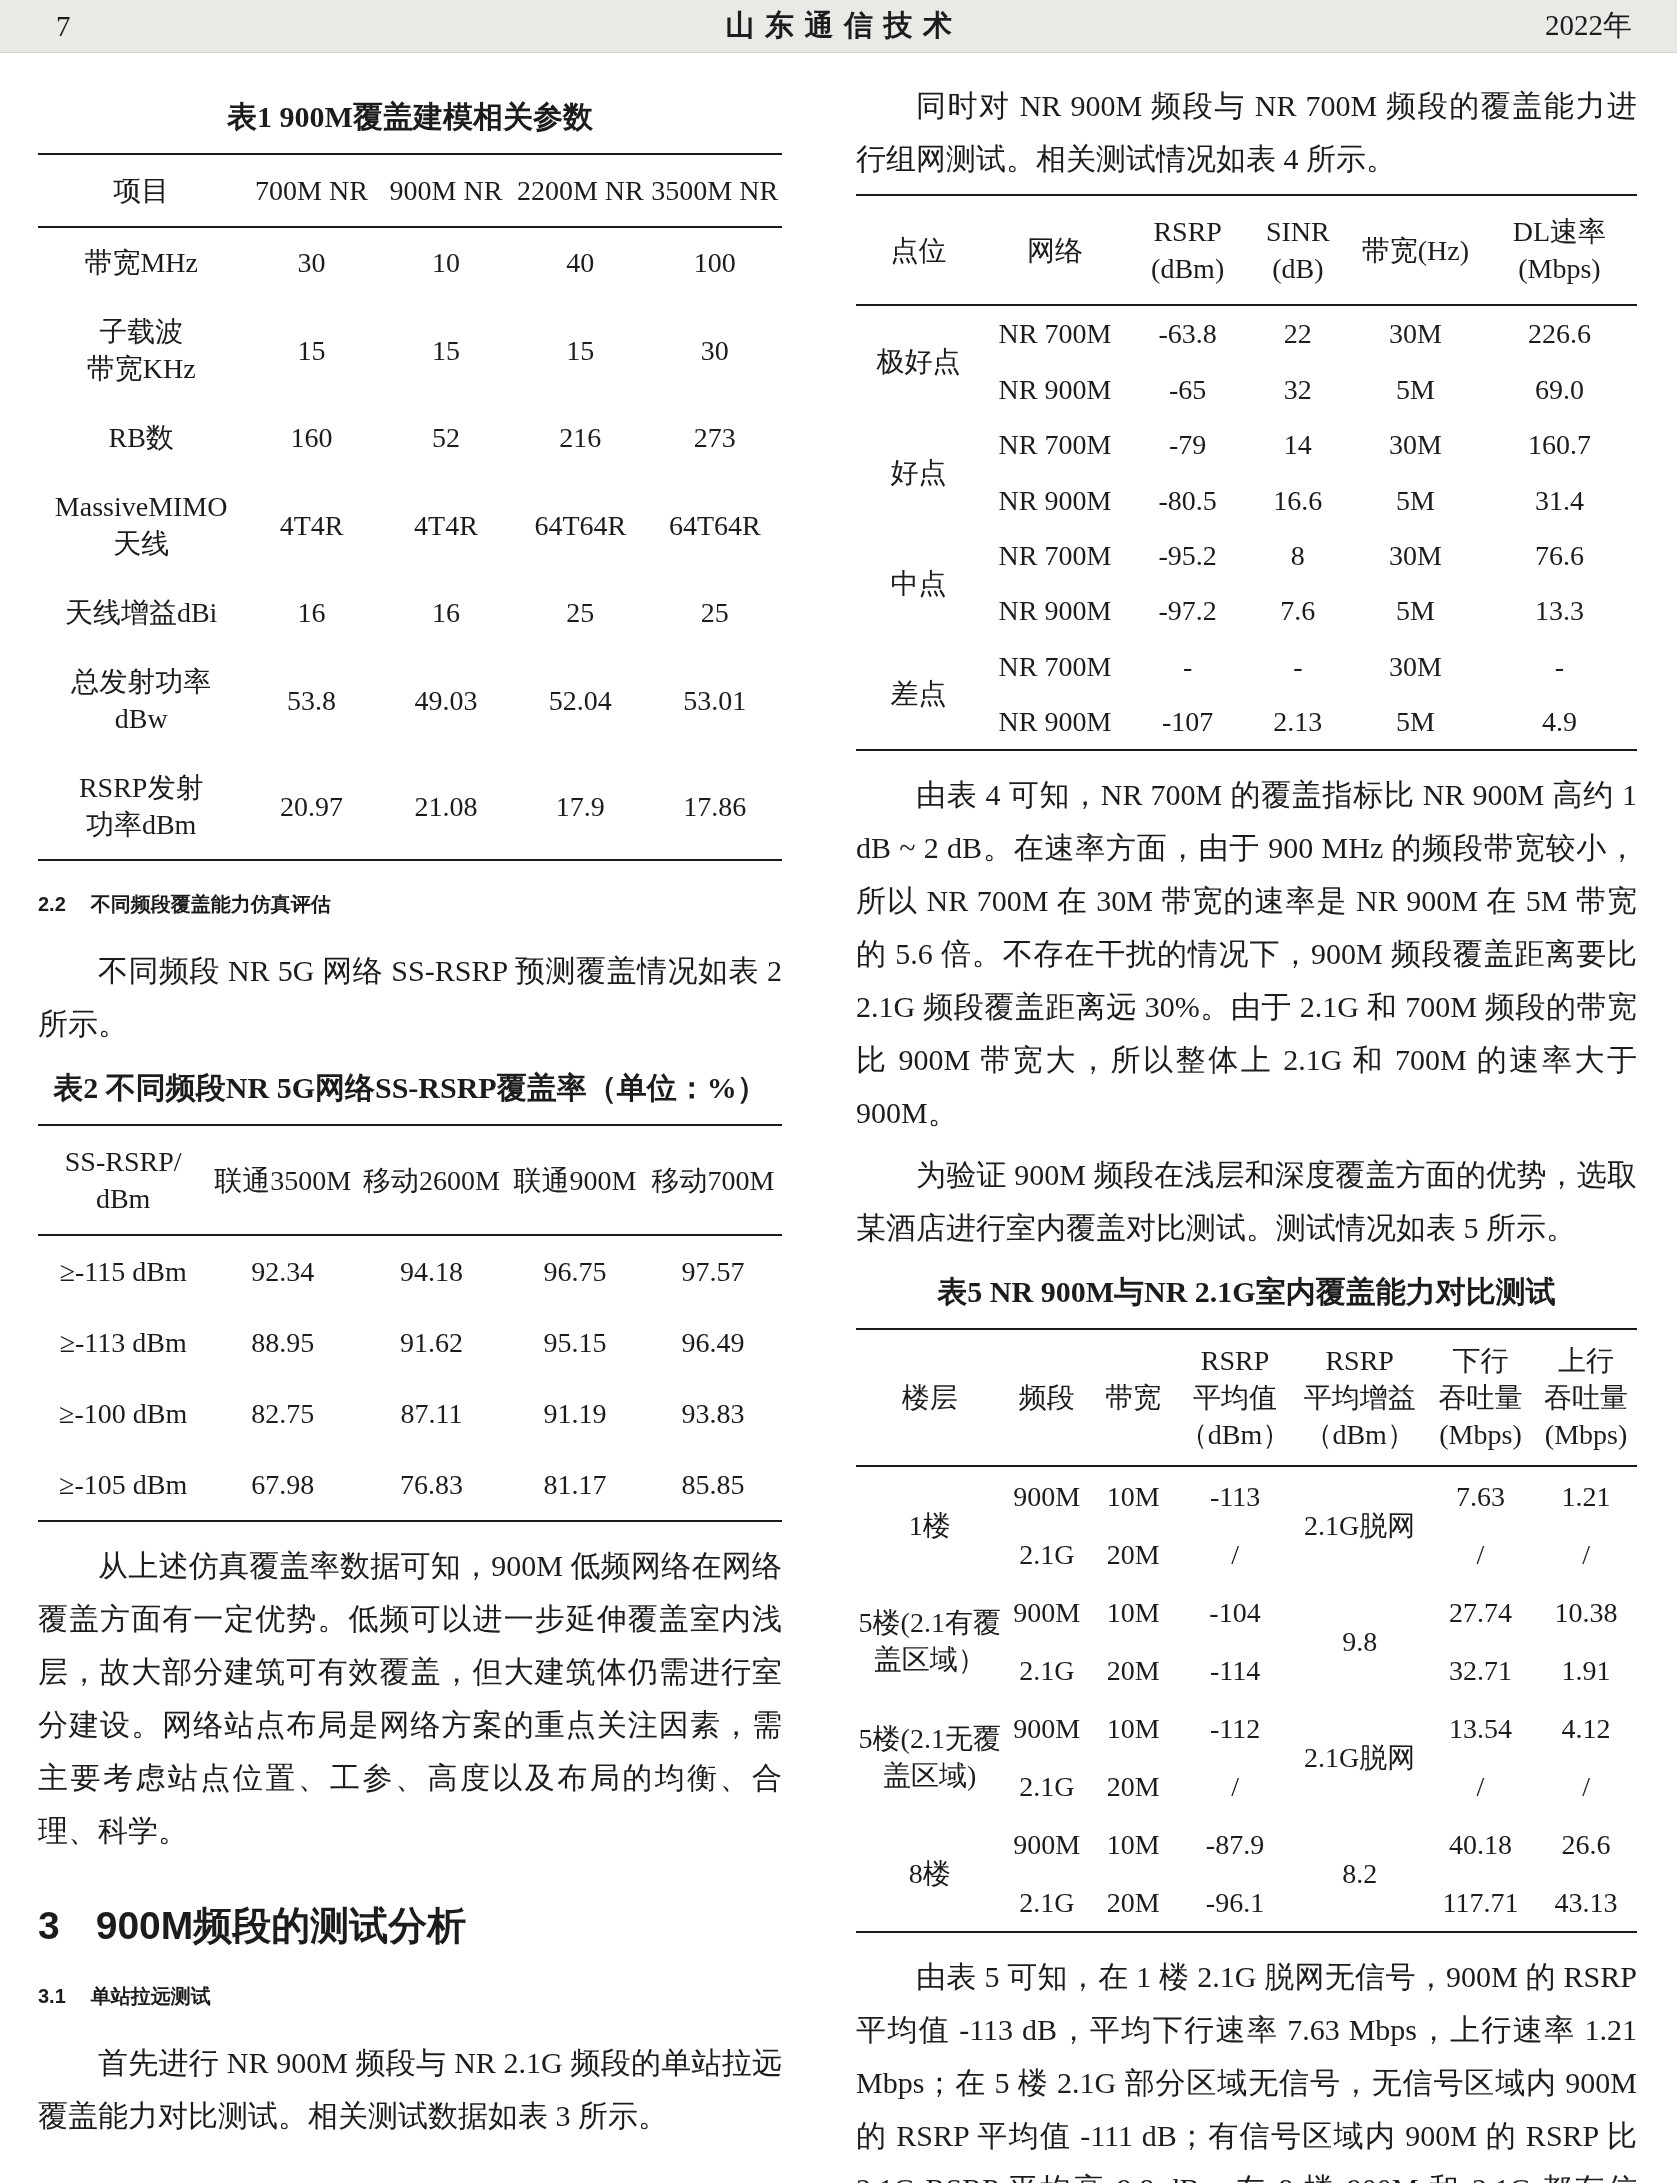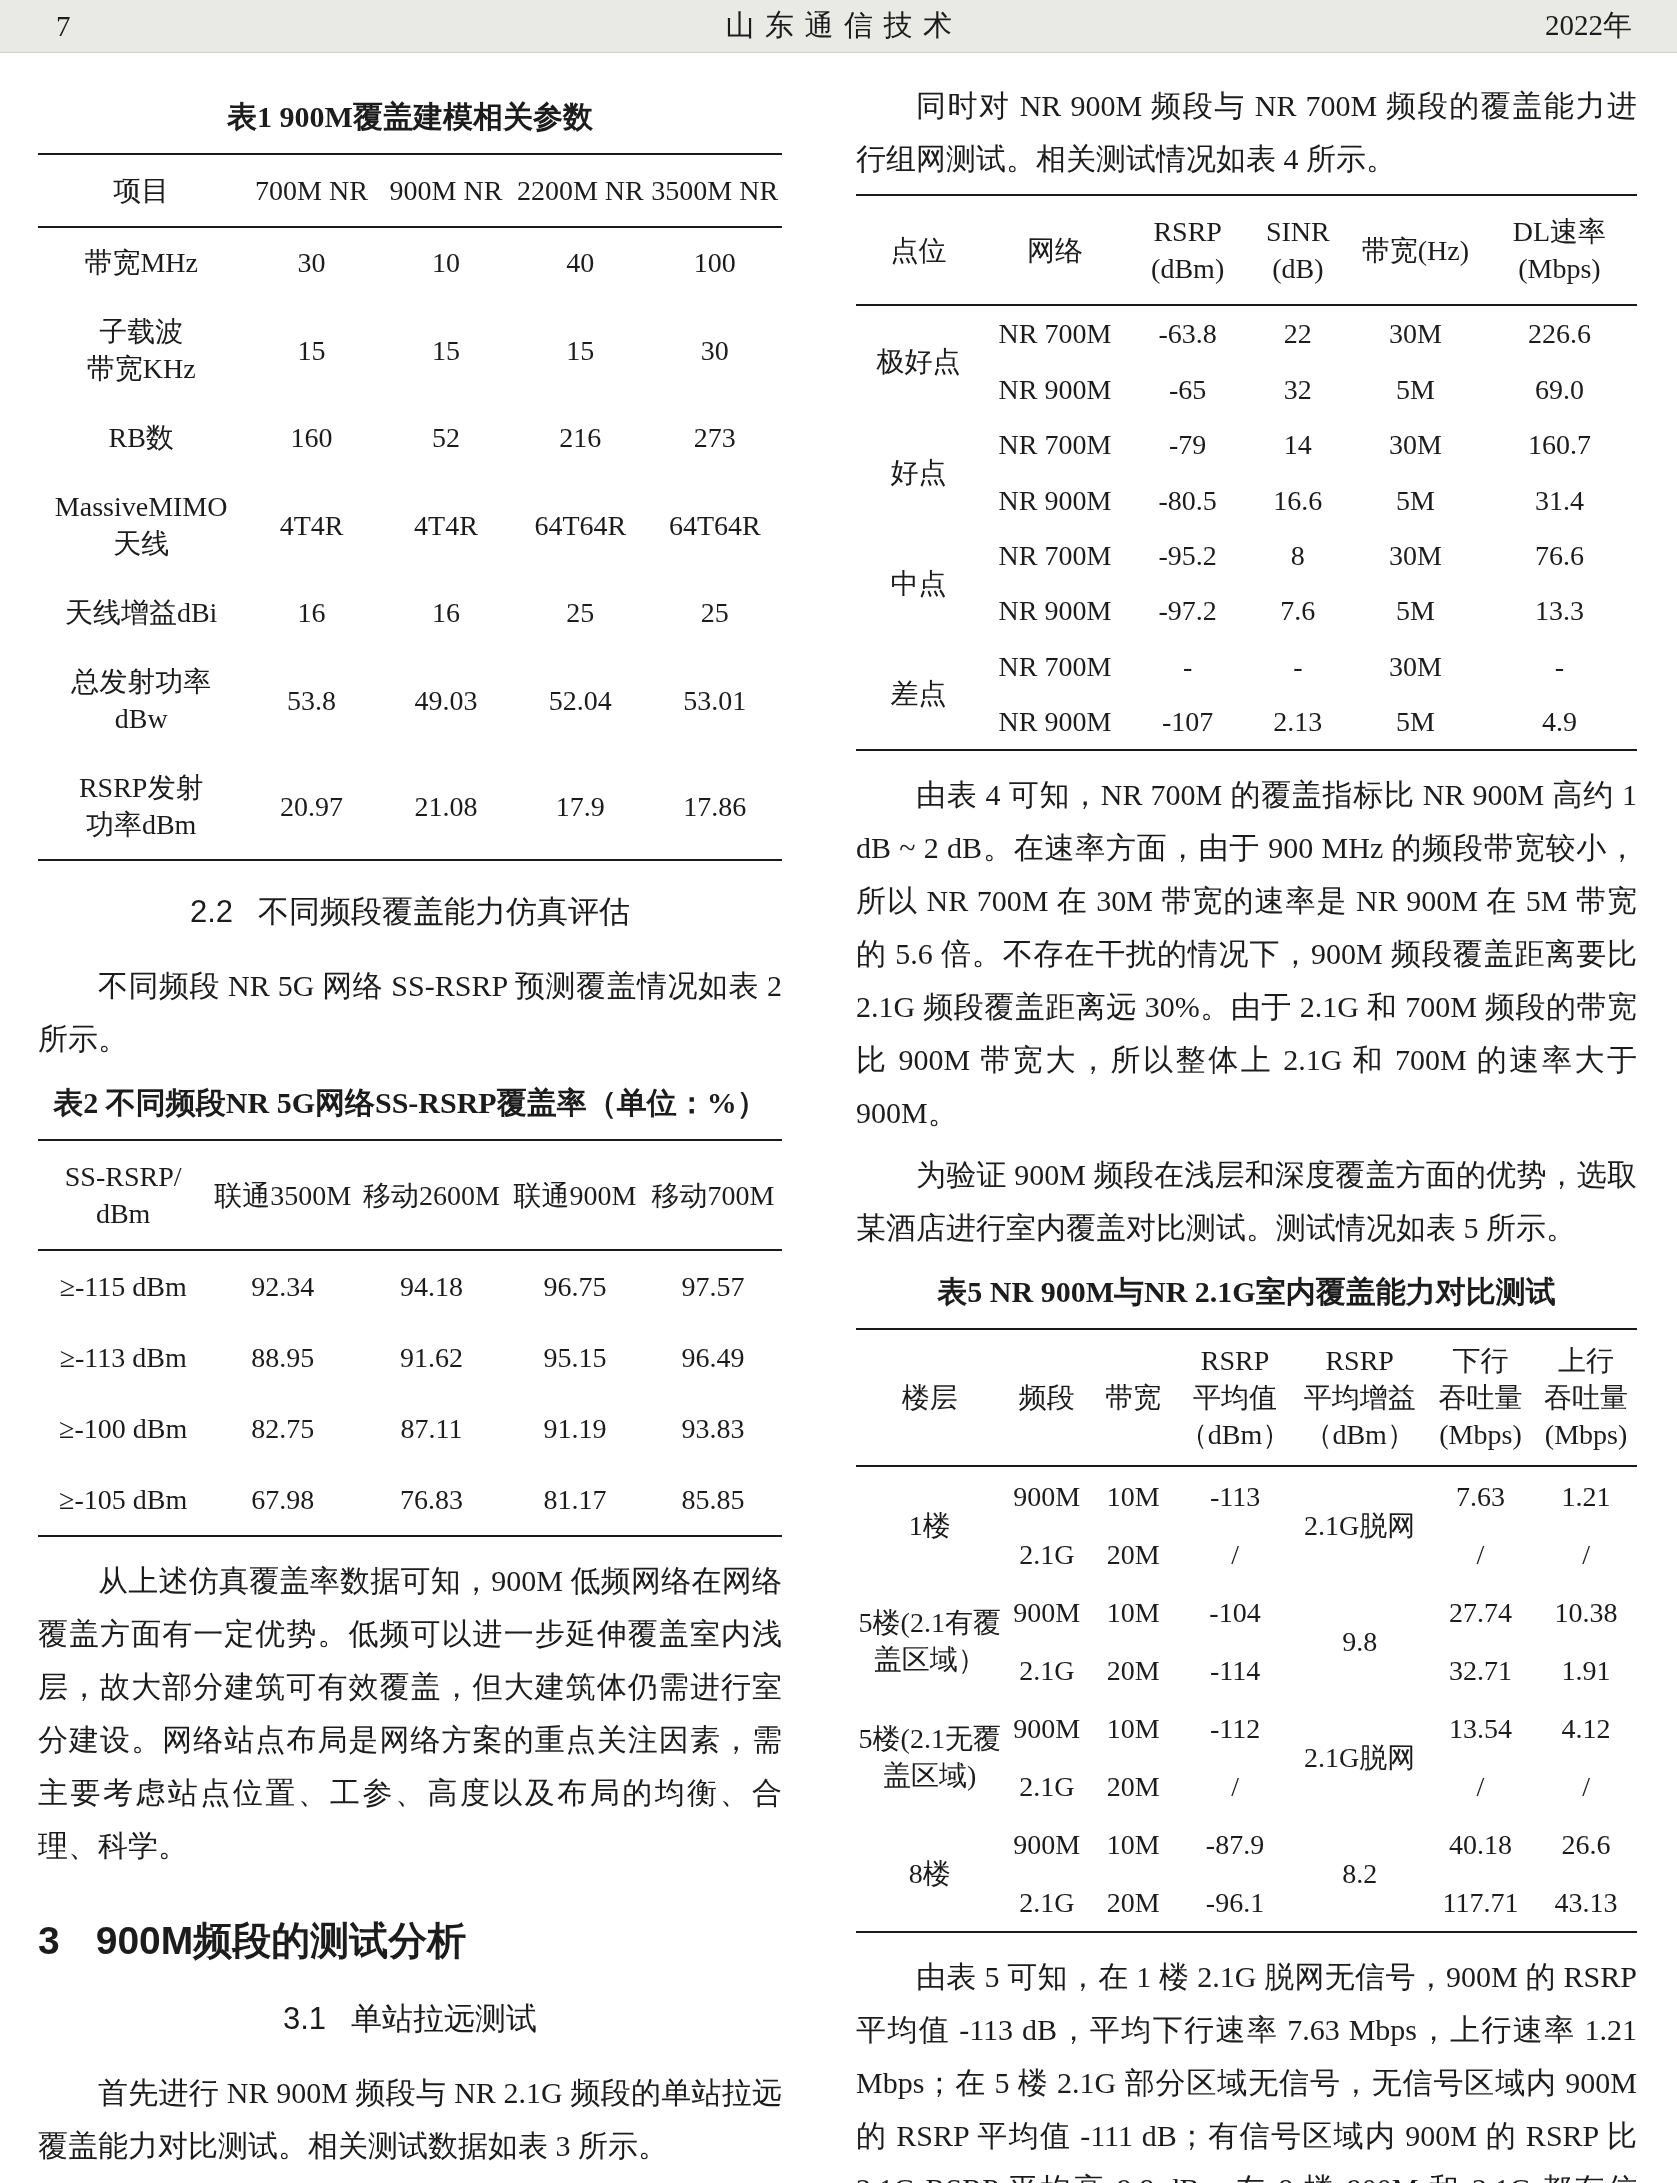--- a/index.html
+++ b/index.html
@@ -22,21 +22,21 @@
     display: flex;
     align-items: center;
     height: 53px;
     background: #e9e9e6;
     border-bottom: 0.7px solid #d2d2cf;
     padding: 0 46px 0 56px;
     box-sizing: border-box;
     font-size: 29px;
   }
   .page-num { width: 210px; text-align: left; }
-  .journal  { flex: 1; text-align: center; letter-spacing: 10.5px; }
+  .journal  { flex: 1; text-align: center; letter-spacing: 10.5px; font-weight: bold; }
   .year     { width: 210px; text-align: right; }
 
   
   .columns {
     display: flex;
     padding: 26px 41px 0 38px;
     box-sizing: border-box;
     gap: 74px;
   }
   .col-left  { width: 744px; flex: 0 0 auto; }
@@ -59,24 +59,23 @@
   }
   .h1 {
     font-family: "Liberation Sans", "DejaVu Sans", sans-serif;
     font-weight: 700;
     font-size: 39px;
     margin: 42px 0 30px 0;
   }
   .h1 .h-num { margin-right: 36px; }
   .h2 {
     font-family: "Liberation Sans", "DejaVu Sans", sans-serif;
-    font-weight: 400;
-    font-size: 31px;
+    font-weight: 700;
+    font-size: 20px;
     margin: 30px 0 26px 0;
-    text-align: center;
   }
   .h2 .h-num { margin-right: 25px; }
 
   
   table {
     width: 100%;
     border-collapse: collapse;
     table-layout: fixed;
     border-top: 2.6px solid #1a1a1a;
     border-bottom: 2.6px solid #1a1a1a;

